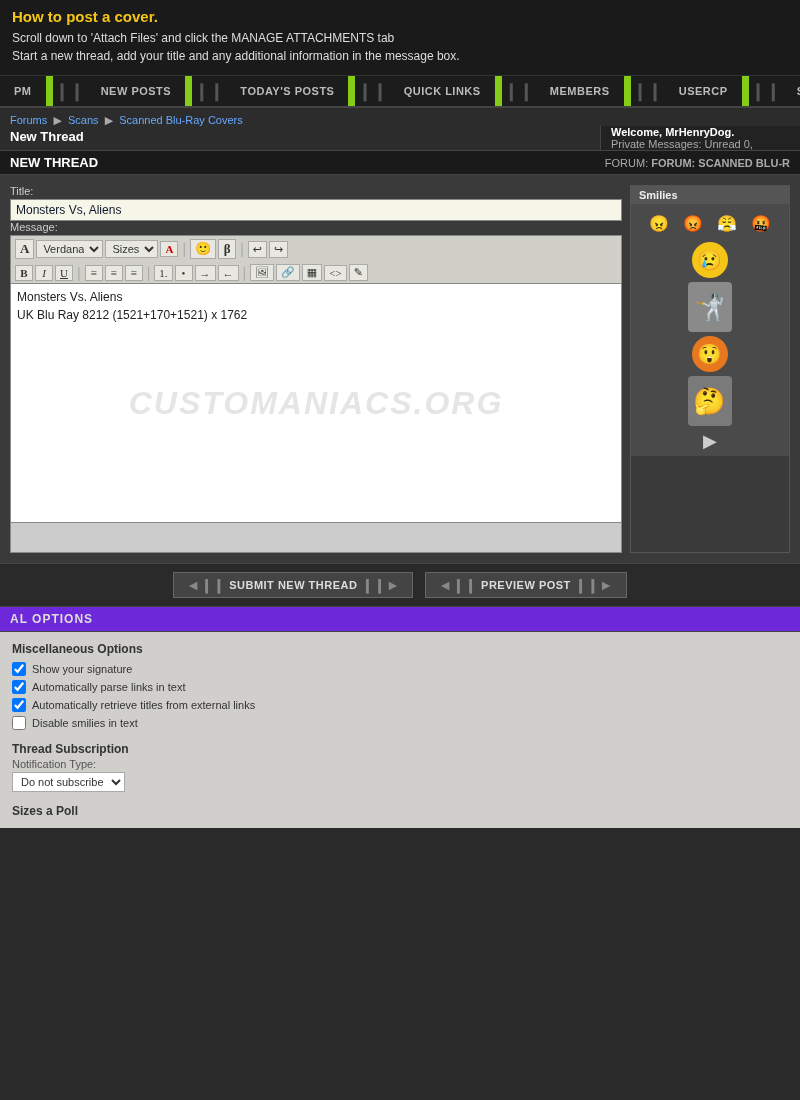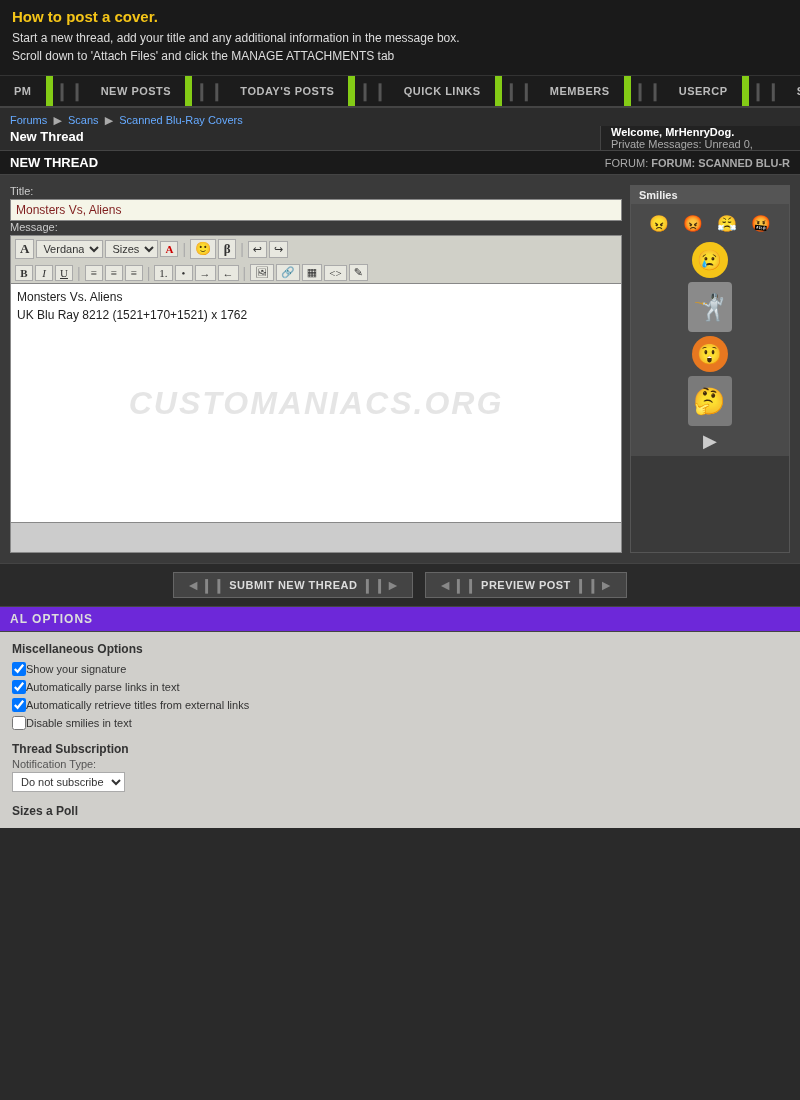--- a/index.html
+++ b/index.html
@@ -121,21 +121,21 @@
       font-size: 11px;
       color: #ccc;
       margin-bottom: 2px;
     }
     .title-input {
       width: 100%;
       background: #f5f5e8;
       border: 1px solid #888;
       padding: 3px 5px;
       font-size: 12px;
-      color: #7f1d1d;
+      color: #0f172a;
       font-family: Verdana, Arial;
     }
 
     
     .editor-toolbar {
       background: #d0d0c8;
       border: 1px solid #888;
       border-bottom: none;
       padding: 3px 4px;
       display: flex;
@@ -307,20 +307,21 @@
     }
     .options-section-title {
       font-size: 12px;
       font-weight: bold;
       color: #333;
       margin-bottom: 6px;
     }
     .checkbox-row {
       display: flex;
       align-items: center;
+      gap: 6px;
       margin-bottom: 4px;
       font-size: 11px;
       color: #333;
     }
     .checkbox-row input[type="checkbox"] {
       width: 14px;
       height: 14px;
     }
 
     
@@ -392,22 +393,22 @@
       cursor: pointer;
     }
     .smiley-yellow { background: #f5c518; }
     .smiley-orange { background: #e87820; }
   </style>
 </head>
 <body>
 
 <div class="top-info-bar">
   <div class="how-to-title">How to post a cover.</div>
+  <div class="how-to-desc">Scroll down to 'Attach Files' and click the MANAGE ATTACHMENTS tab</div>
   <div class="how-to-desc">Start a new thread, add your title and any additional information in the message box.</div>
-  <div class="how-to-desc">Scroll down to 'Attach Files' and click the MANAGE ATTACHMENTS tab</div>
 </div>
 
 <div class="nav-bar">
   <div class="nav-item">PM</div>
   <span class="nav-separator">❙❙</span>
   <div class="nav-item">NEW POSTS</div>
   <span class="nav-separator">❙❙</span>
   <div class="nav-item">TODAY'S POSTS</div>
   <span class="nav-separator">❙❙</span>
   <div class="nav-item">QUICK LINKS</div>

